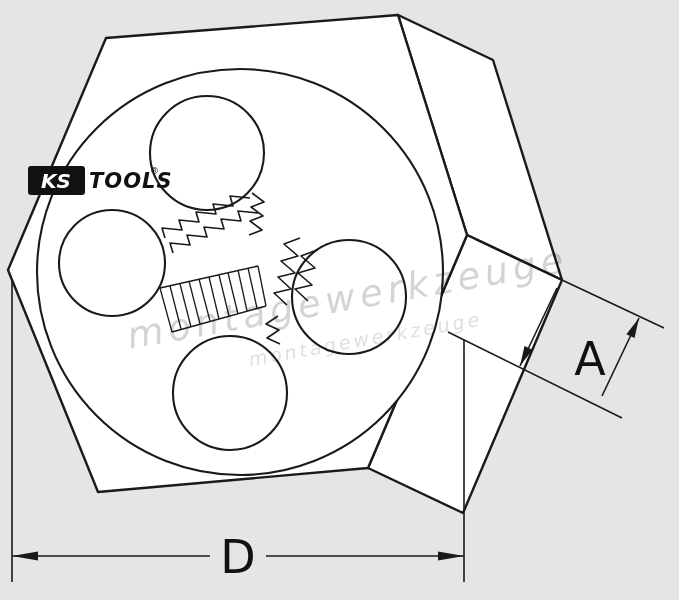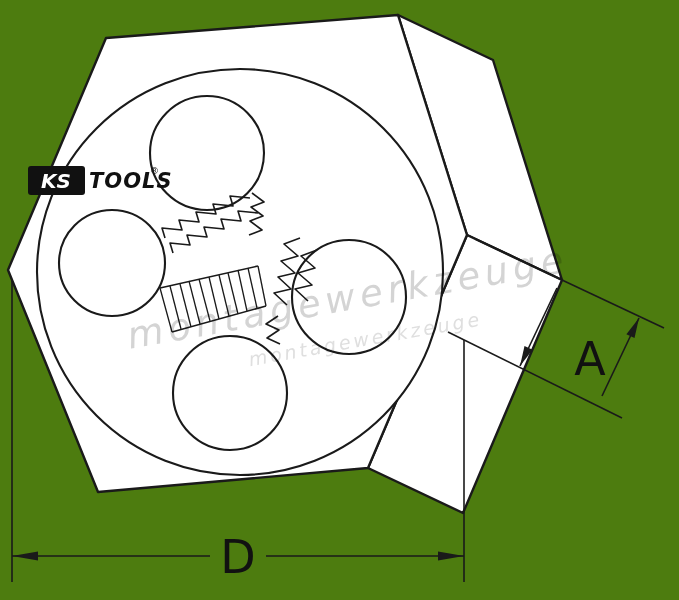--- a/index.html
+++ b/index.html
@@ -1,19 +1,19 @@
 <!DOCTYPE html>
 <html><head>
 <meta charset="utf-8">
 <style>
   html,body{margin:0;padding:0;background:#ffffff;}
   .stage{
     position:relative;
     width:679px;height:600px;
-    background:#4d7c0f;
+    background:#e5e5e5;
     overflow:hidden;
     font-family:"DejaVu Sans","Liberation Sans",sans-serif;
   }
   svg{display:block;}
   .outline{fill:#ffffff;stroke:#1a1a1a;stroke-width:2.4;stroke-linejoin:round;}
   .inner{fill:#ffffff;stroke:#1a1a1a;stroke-width:2.1;}
   .thread{fill:none;stroke:#1a1a1a;stroke-width:1.6;stroke-linejoin:round;}
   .hatch{fill:none;stroke:#1a1a1a;stroke-width:1.3;}
   .dim{fill:none;stroke:#1a1a1a;stroke-width:1.6;}
   .dimhead{fill:#1a1a1a;stroke:none;}

